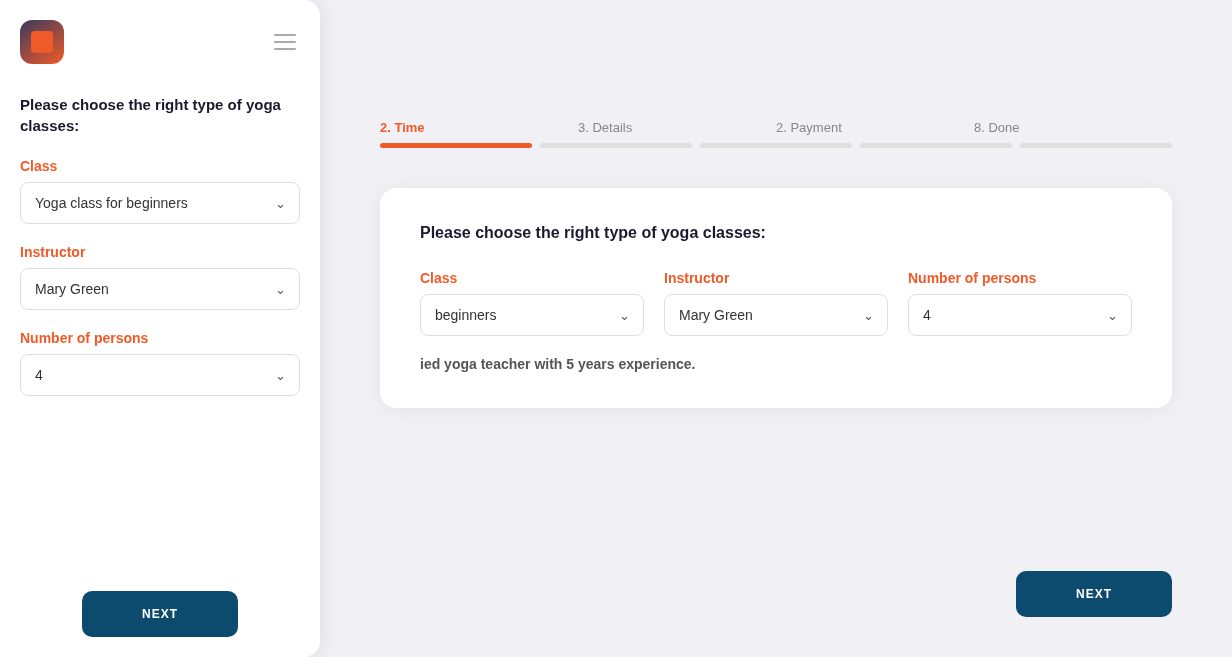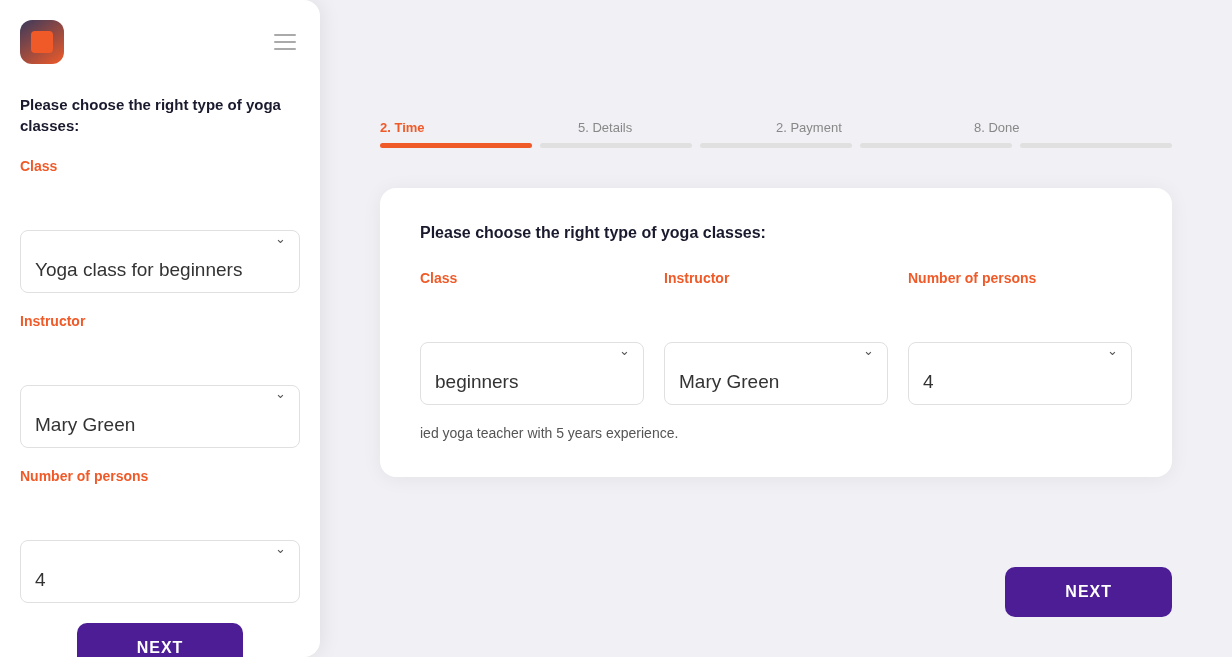--- a/index.html
+++ b/index.html
@@ -85,52 +85,51 @@
       margin-bottom: 20px;
     }
 
     .select-wrapper {
       position: relative;
       width: 100%;
     }
 
     .select-box {
       width: 100%;
-      padding: 28px 40px 12px 14px;
+      padding: 12px 40px 12px 14px;
       border: 1.5px solid #e0e0e0;
       border-radius: 8px;
-      font-size: 19px;
+      font-size: 14px;
       color: #333;
       background: #fff;
       appearance: none;
       cursor: pointer;
       outline: none;
-      margin-top: 48px;
     }
 
     .chevron-icon {
       position: absolute;
       right: 14px;
       top: 50%;
       transform: translateY(-50%);
       pointer-events: none;
       color: #555;
       font-size: 13px;
     }
 
     .sidebar-footer {
       margin-top: auto;
       display: flex;
       justify-content: center;
     }
 
     .next-btn {
-      background: #4c1d95;
+      background: #0c4a6e;
       color: #fff;
-      font-size: 16px;
+      font-size: 12px;
       font-weight: 800;
       letter-spacing: 1px;
       border: none;
       border-radius: 10px;
       padding: 16px 60px;
       cursor: pointer;
       transition: background 0.2s;
     }
 
     
@@ -221,20 +220,21 @@
       font-size: 14px;
       font-weight: 700;
       color: #f05a28;
       margin-bottom: 8px;
     }
 
     .description-text {
       font-size: 14px;
       color: #555;
       margin-top: 12px;
+      font-weight: bold;
     }
 
     
     .main-next-btn-wrapper {
       position: absolute;
       bottom: 40px;
       right: 60px;
     }
   </style>
 </head>
@@ -298,21 +298,21 @@
   </div>
 </div>
 
 <div class="main-content">
 
   <div class="steps-header">
     <div class="step-item">
       <span class="step-label active">2. Time</span>
     </div>
     <div class="step-item">
-      <span class="step-label">5. Details</span>
+      <span class="step-label">3. Details</span>
     </div>
     <div class="step-item">
       <span class="step-label">2. Payment</span>
     </div>
     <div class="step-item">
       <span class="step-label">8. Done</span>
     </div>
   </div>
 
   <div class="progress-bars">

